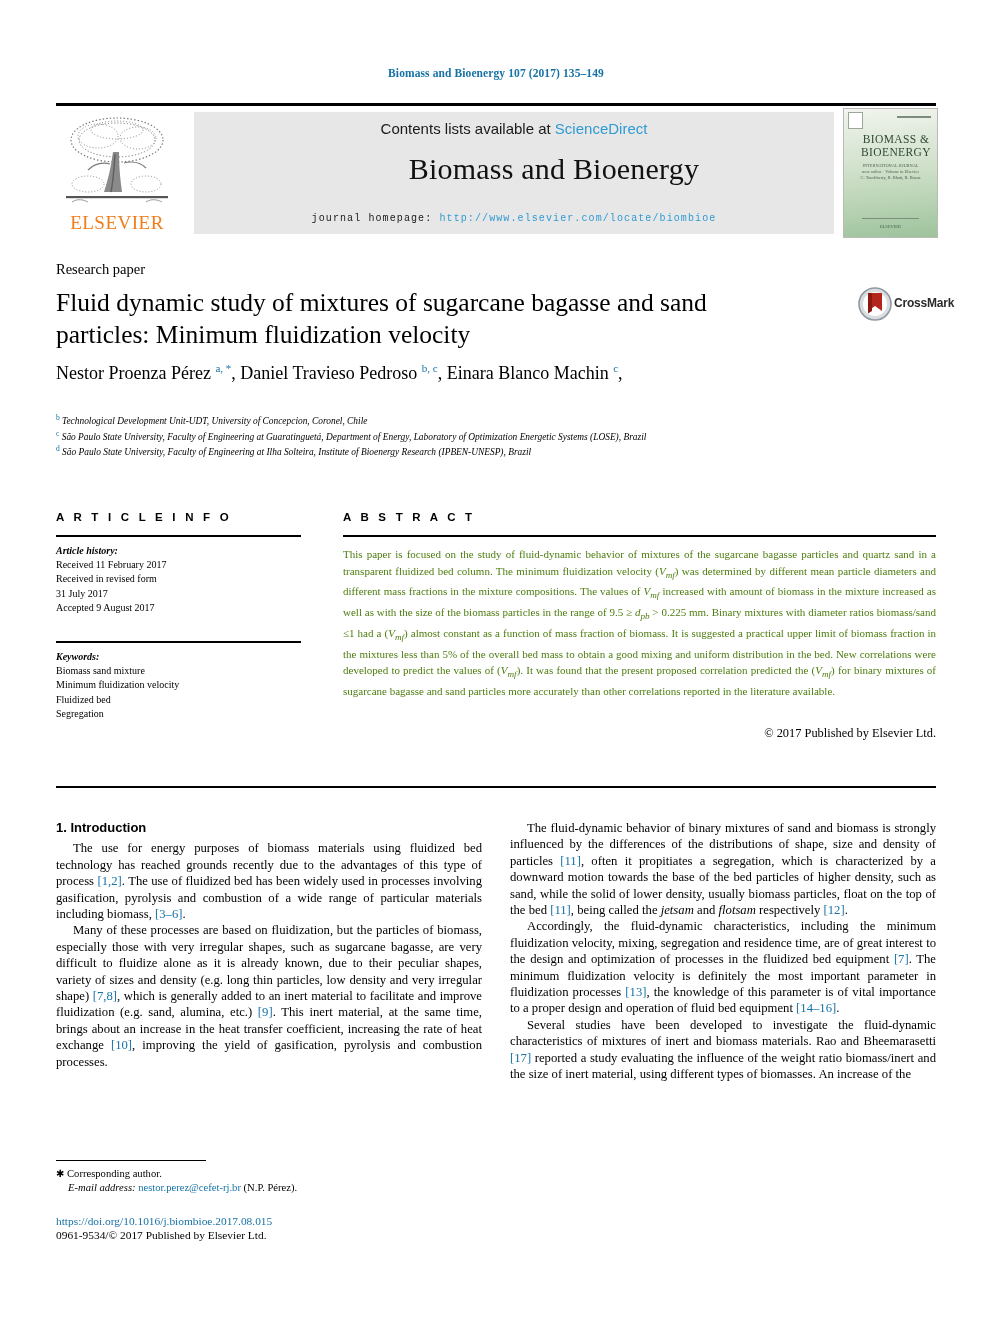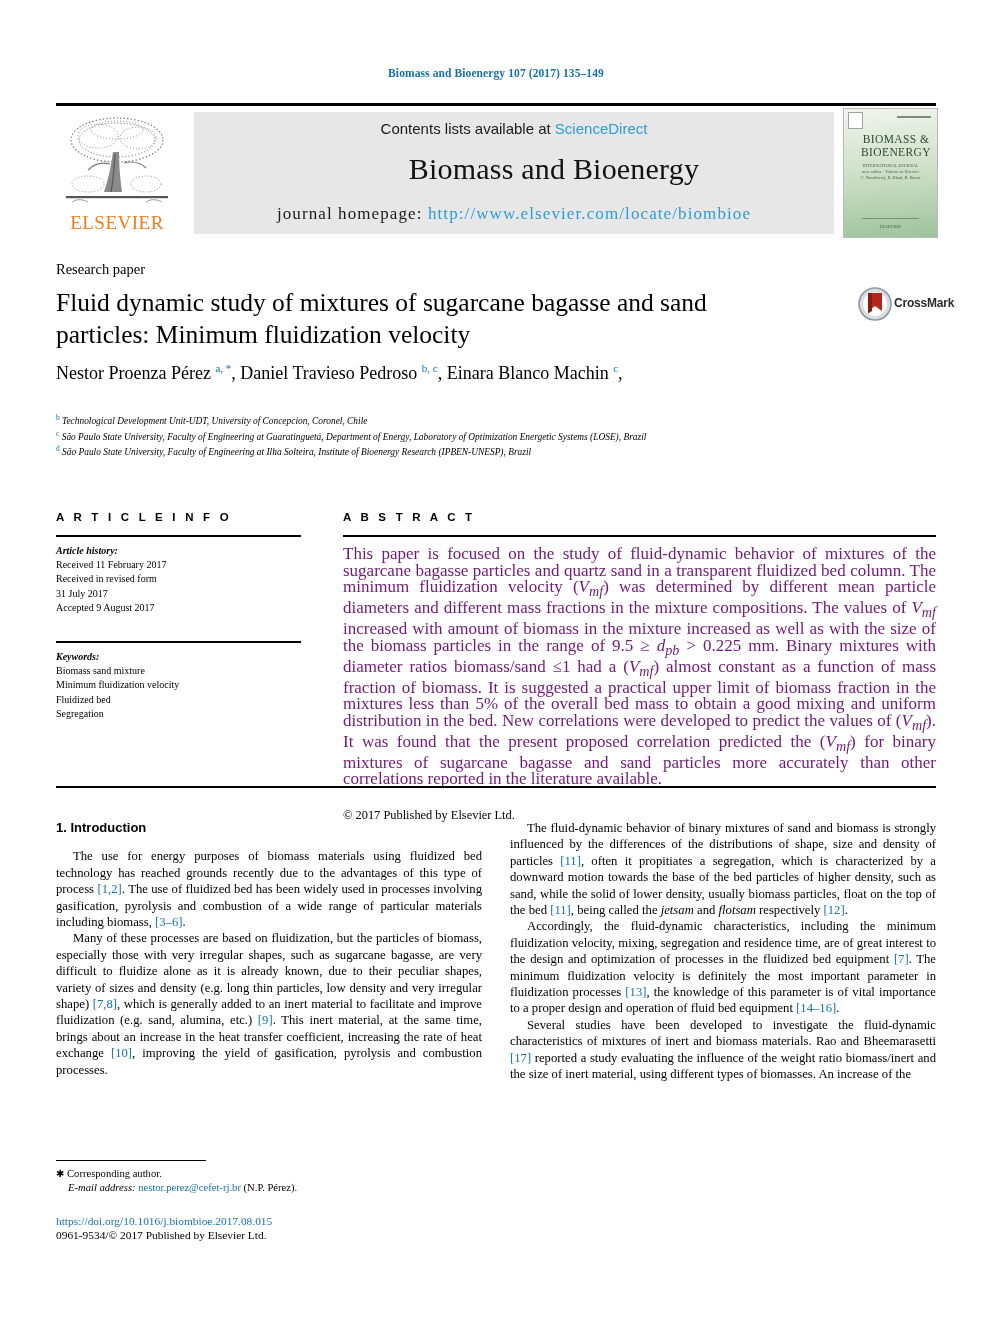--- a/index.html
+++ b/index.html
@@ -89,22 +89,22 @@
     width: 720px;
     font-family: "Liberation Serif", serif;
     font-size: 30px;
     color: #111;
     letter-spacing: .2px;
   }
   .homepage-line {
     position: absolute;
     left: 0; bottom: 10px;
     width: 640px;
-    font-family: Liberation Serif, serif;
-    font-size: 17px;
+    font-family: Liberation Mono, monospace;
+    font-size: 10px;
     letter-spacing: 1.1px;
     color: #1a1a1a;
   }
   .homepage-line .url {
     color: #2f9bd4;
   }
   .cover-thumb {
     position: absolute;
     left: 787px; top: 2px;
     width: 93px;
@@ -252,29 +252,29 @@
     position: absolute;
     left: 343px; top: 511px;
     width: 593px;
   }
   .abs-rule {
     border-top: 2px solid #000;
     margin-top: 12px;
     margin-bottom: 9px;
   }
   .abs-body {
-    font-size: 17px;
+    font-size: 11px;
     line-height: 16.6px;
     text-align: justify;
-    color: #701a75;
+    color: #4d7c0f;
   }
   .abs-body i { font-style: italic; }
   .abs-copy {
-    margin-top: 20px;
-    text-align: left;
+    margin-top: 26px;
+    text-align: right;
     font-size: 12.4px;
   }
   .block-rule-bottom {
     position: absolute;
     left: 56px; top: 786px;
     width: 880px;
     border-top: 2px solid #000;
   }
 
   
@@ -283,21 +283,21 @@
     top: 820px;
     width: 426px;
     font-size: 12.7px;
     line-height: 16.4px;
     text-align: justify;
     color: #000;
   }
   .col-left  { left: 56px; }
   .col-right { left: 510px; }
   .col h2 {
-    margin: 0 0 12px 0;
+    margin: 0 0 4px 0;
     font-family: "Liberation Sans", sans-serif;
     font-size: 13px;
     font-weight: bold;
   }
   .col p {
     margin: 0;
     text-indent: 17px;
   }
   .ref { color: #1672a6; }
   .col i { font-style: italic; }

